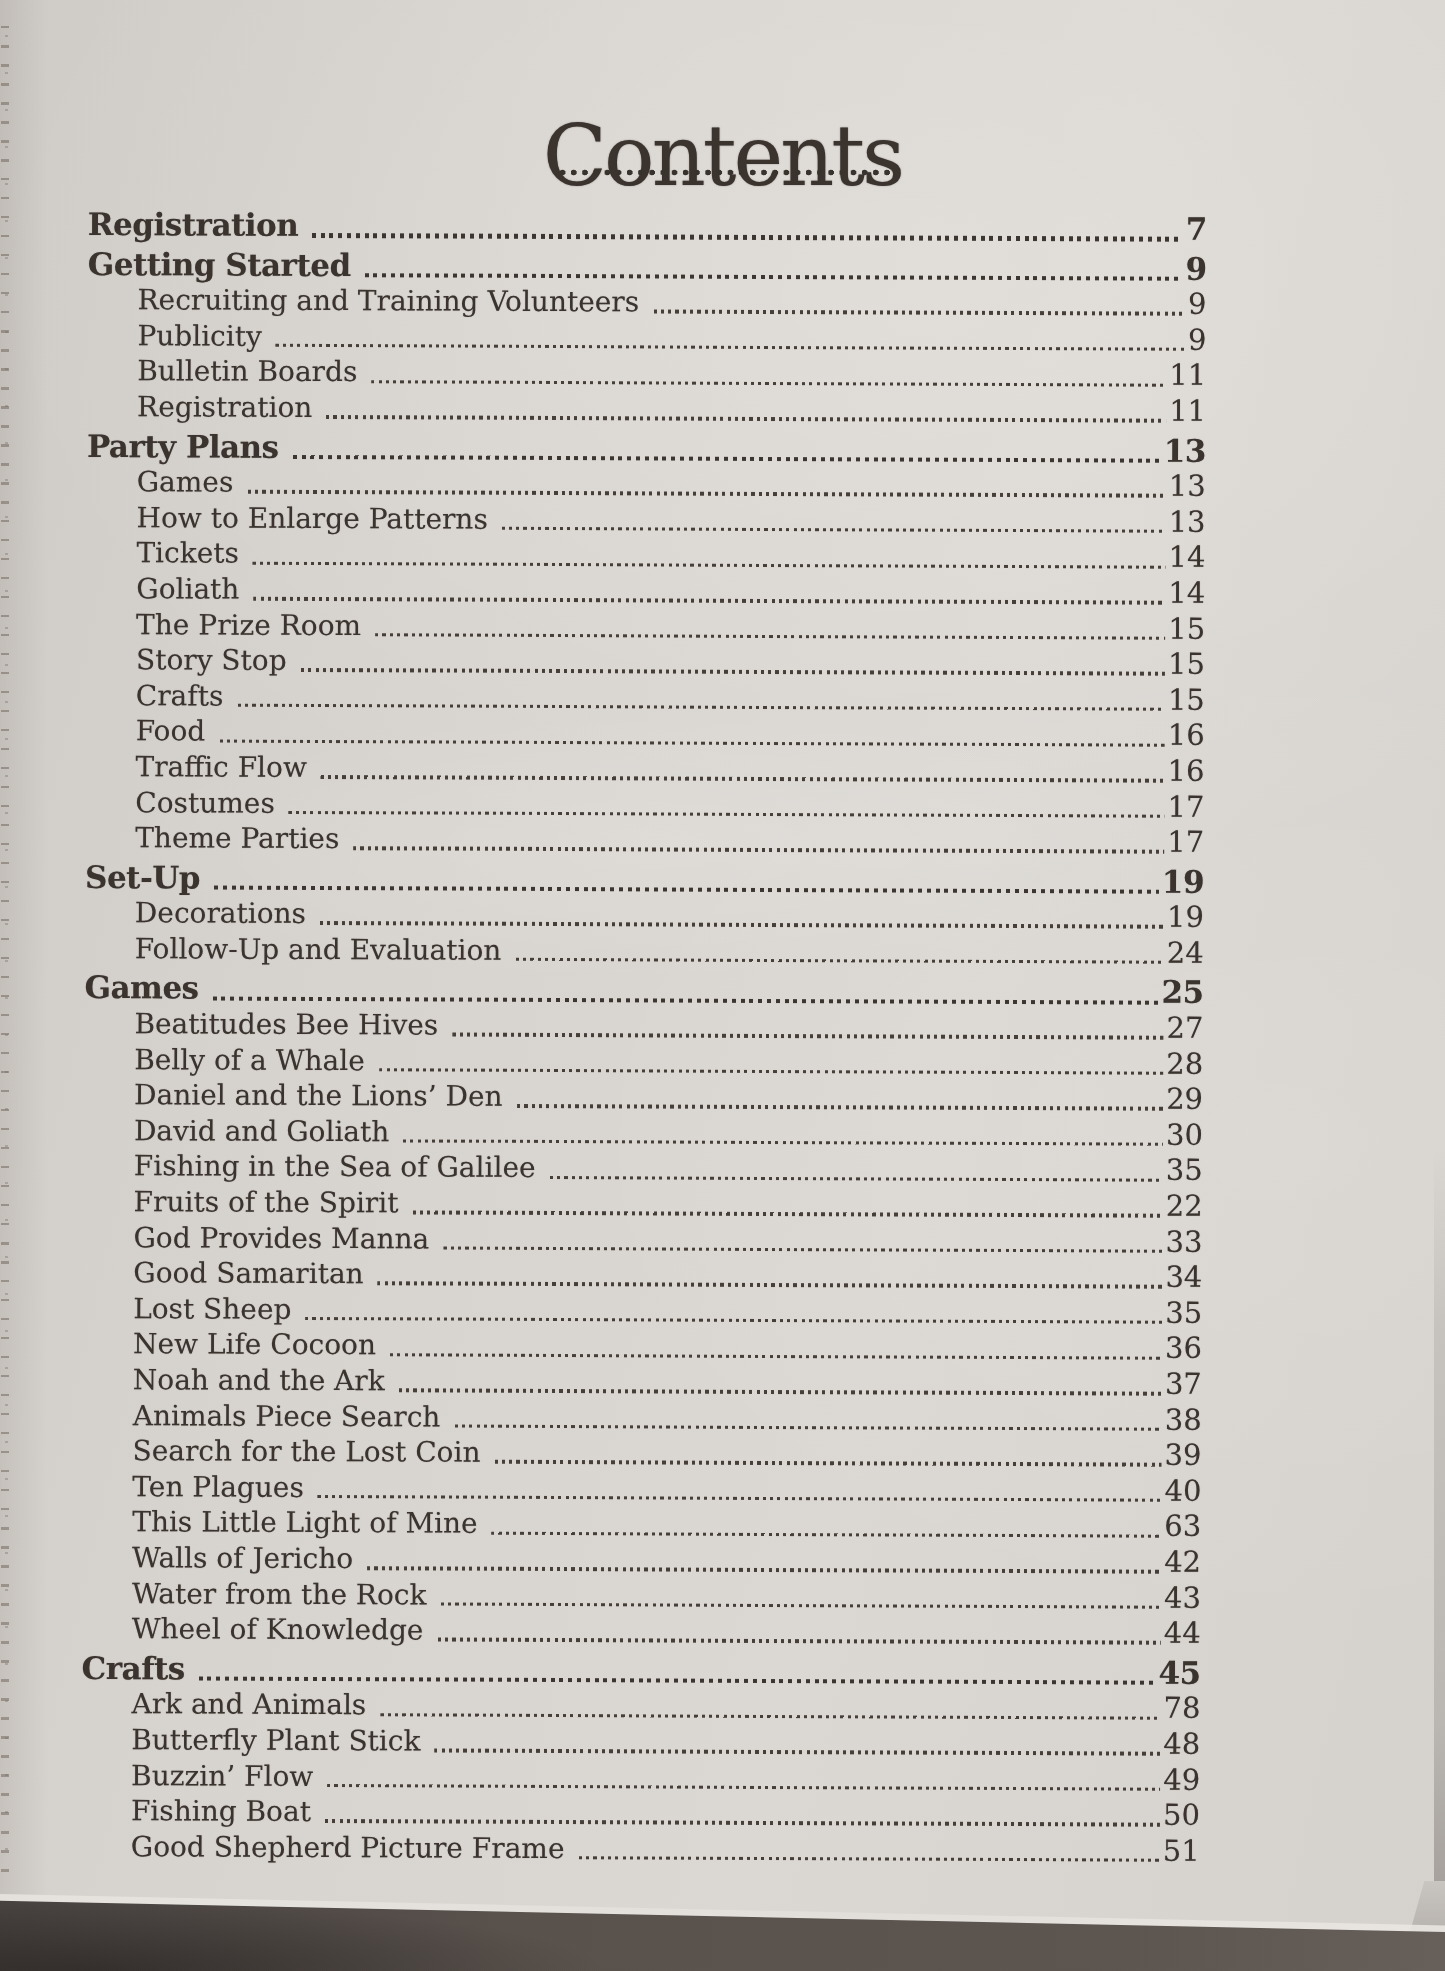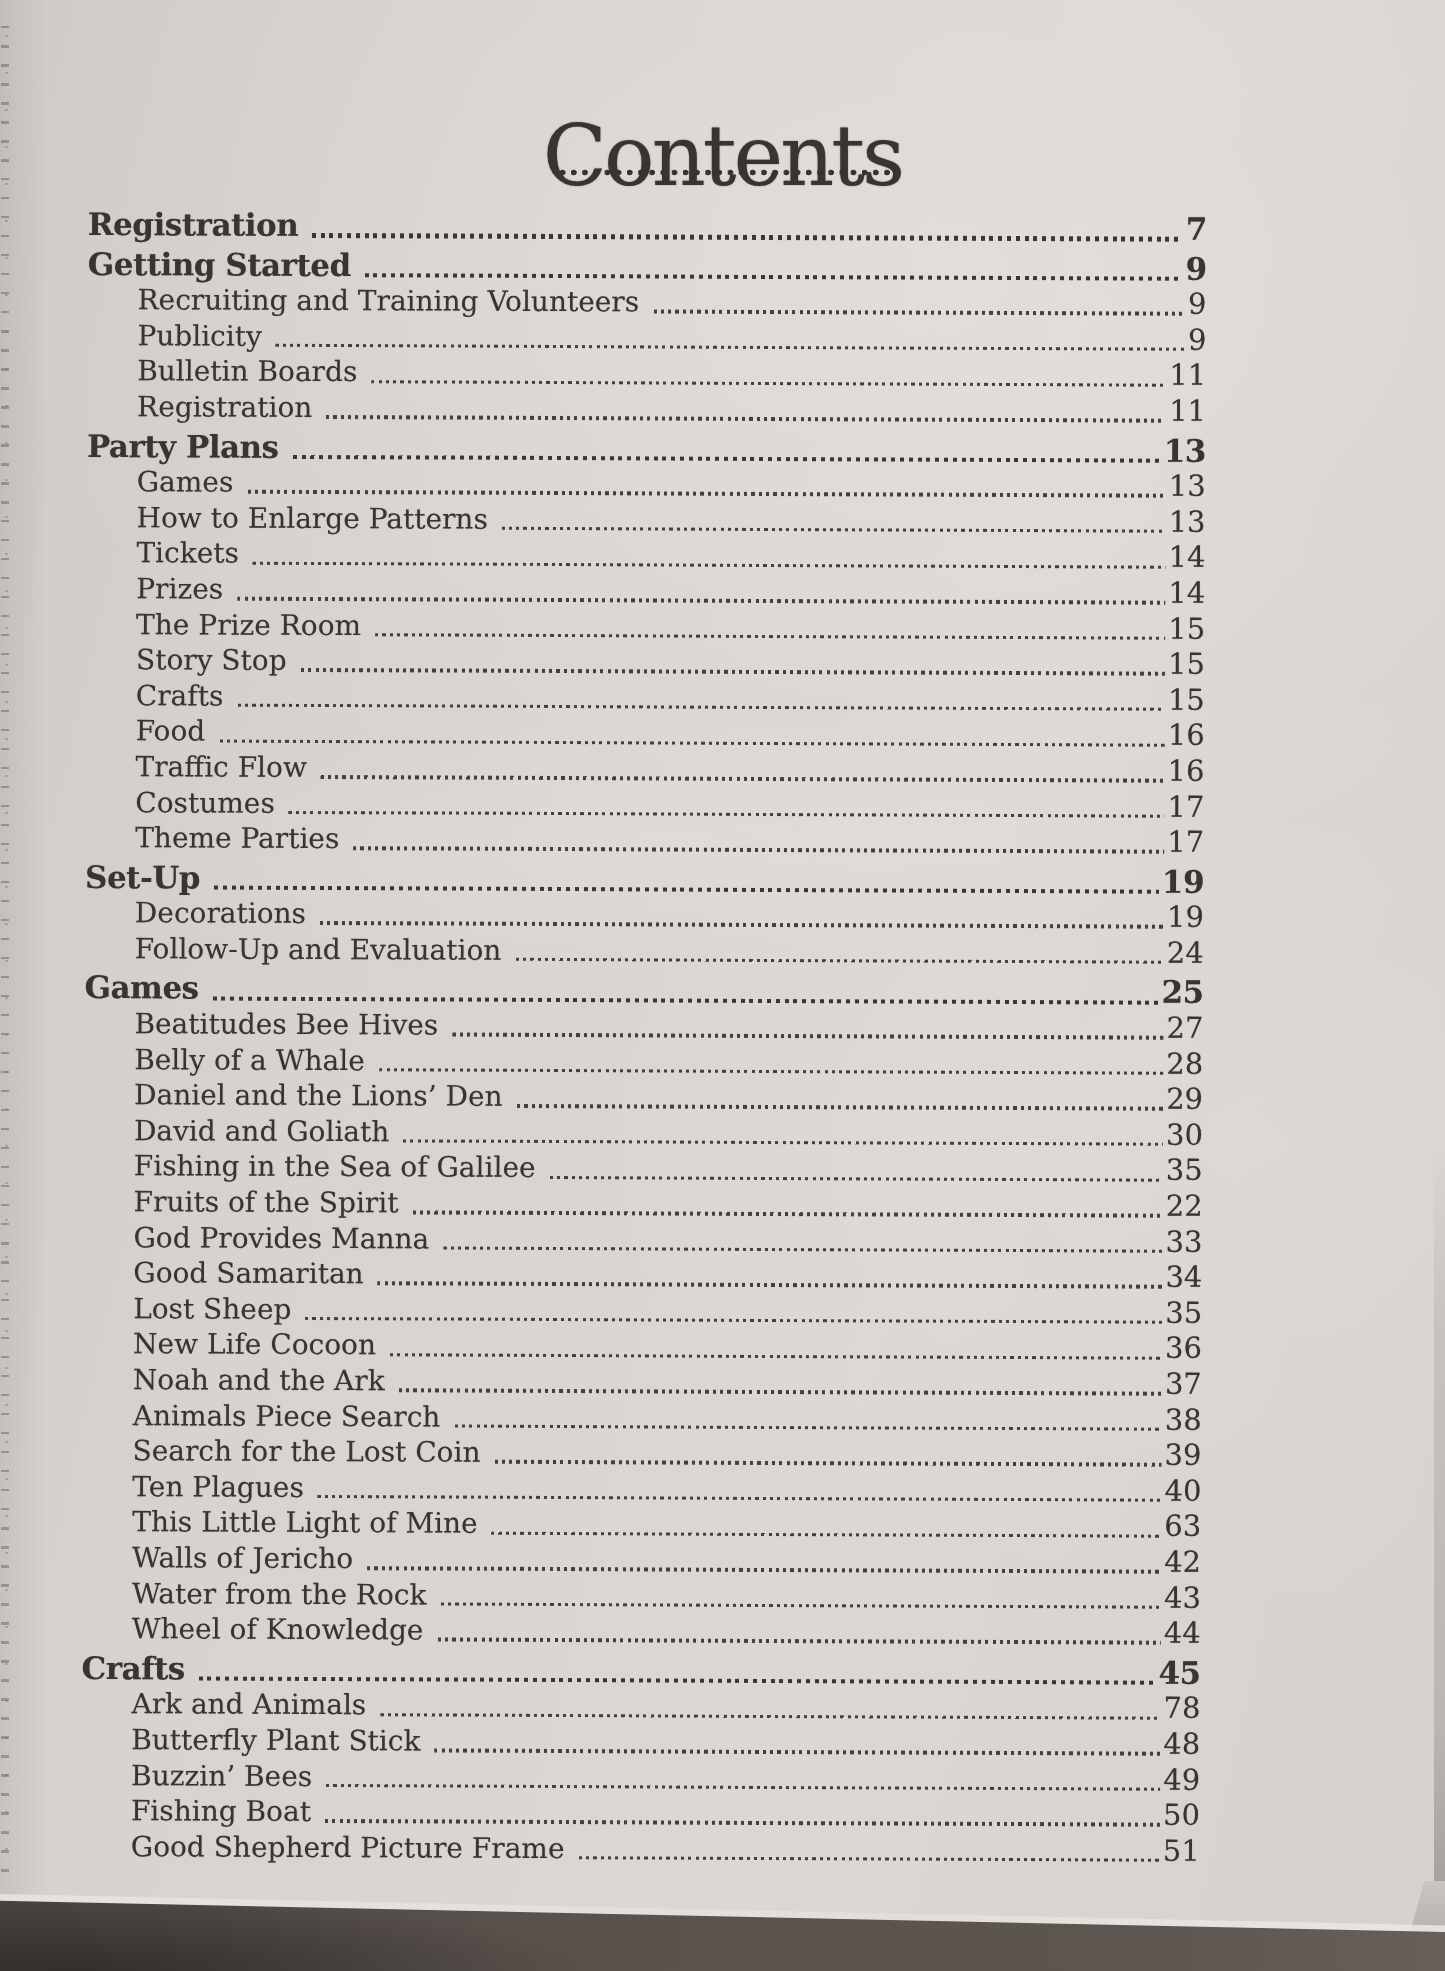--- a/index.html
+++ b/index.html
@@ -171,21 +171,21 @@
         <span class="lbl">How to Enlarge Patterns</span>
         <span class="leader"></span>
         <span class="num">13</span>
       </div>
         <div class="row lvl2">
         <span class="lbl">Tickets</span>
         <span class="leader"></span>
         <span class="num">14</span>
       </div>
         <div class="row lvl2">
-        <span class="lbl">Prizes</span>
+        <span class="lbl">Goliath</span>
         <span class="leader"></span>
         <span class="num">14</span>
       </div>
         <div class="row lvl2">
         <span class="lbl">The Prize Room</span>
         <span class="leader"></span>
         <span class="num">15</span>
       </div>
         <div class="row lvl2">
         <span class="lbl">Story Stop</span>
@@ -336,21 +336,21 @@
         <span class="lbl">Ark and Animals</span>
         <span class="leader"></span>
         <span class="num">78</span>
       </div>
         <div class="row lvl2">
         <span class="lbl">Butterfly Plant Stick</span>
         <span class="leader"></span>
         <span class="num">48</span>
       </div>
         <div class="row lvl2">
-        <span class="lbl">Buzzin’ Bees</span>
+        <span class="lbl">Buzzin’ Flow</span>
         <span class="leader"></span>
         <span class="num">49</span>
       </div>
         <div class="row lvl2">
         <span class="lbl">Fishing Boat</span>
         <span class="leader"></span>
         <span class="num">50</span>
       </div>
         <div class="row lvl2">
         <span class="lbl">Good Shepherd Picture Frame</span>

